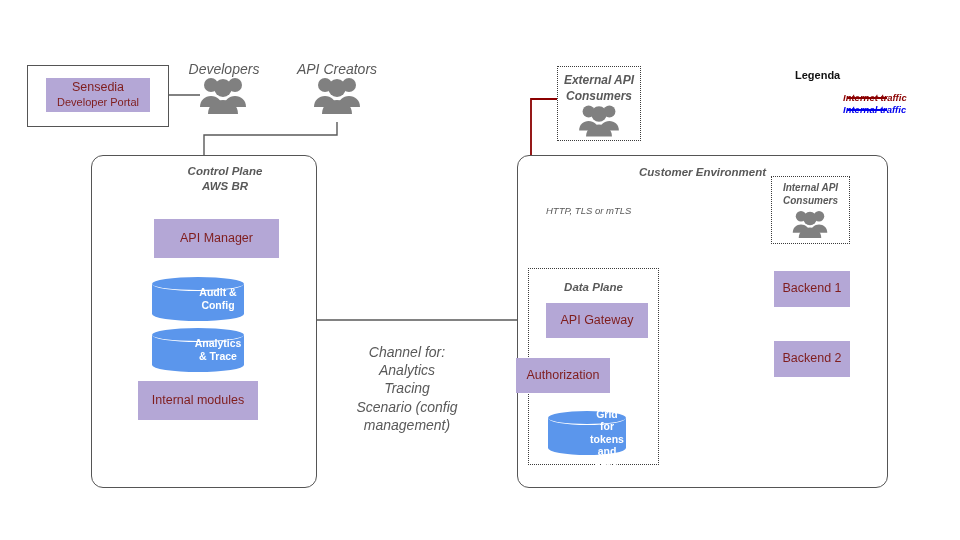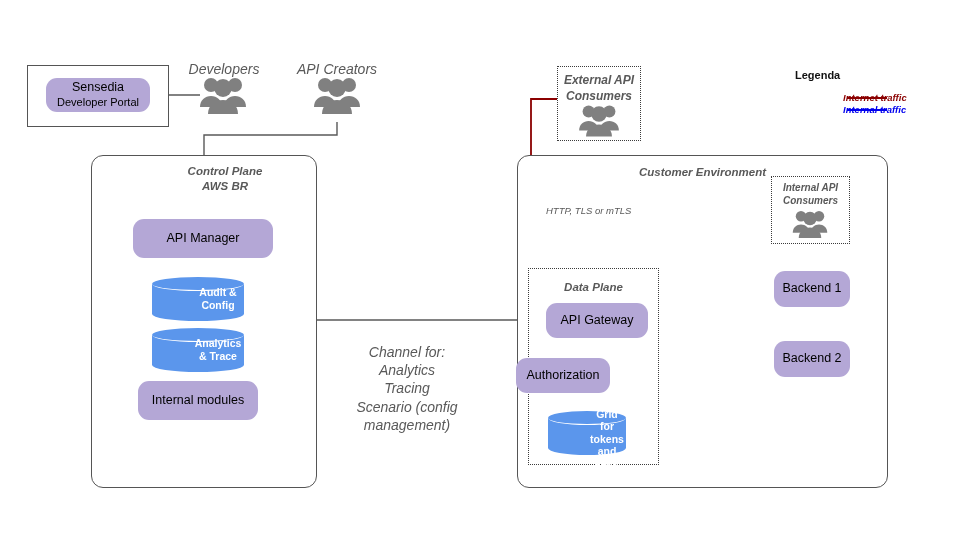--- a/index.html
+++ b/index.html
@@ -7,23 +7,23 @@
        font-family:"Liberation Sans","DejaVu Sans",sans-serif;}
   .canvas{position:absolute;left:0;top:0;width:960px;height:540px;}
   svg.wires{position:absolute;left:0;top:0;width:960px;height:540px;pointer-events:none;}
 
   .box{position:absolute;box-sizing:border-box;}
 
   .plain-rect{border:1.4px solid #555;background:#fff;}
   .round-rect{border:1.4px solid #555;background:#fff;border-radius:12px;}
   .dotted-rect{border:1.6px dotted #3c3c3c;background:#fff;}
 
-  .node{position:absolute;box-sizing:border-box;border-radius:11px;
+  .node{position:absolute;box-sizing:border-box;border-radius:0;
         display:flex;align-items:center;justify-content:center;text-align:center;
-        color:#000000;font-size:12.5px;line-height:1.25;}
+        color:#7f1d1d;font-size:12.5px;line-height:1.25;}
   .node.purple{background:#b4a7d6;}
 
   .cyl{position:absolute;box-sizing:border-box;}
   .cyl .body{position:absolute;left:0;right:0;top:7px;bottom:7px;background:#5b96ec;}
   .cyl .top{position:absolute;left:0;right:0;top:0;height:14px;background:#5b96ec;
             border-radius:50%/50%;border-bottom:1.2px solid #ffffff;box-sizing:border-box;}
   .cyl .bot{position:absolute;left:0;right:0;bottom:0;height:14px;background:#5b96ec;
             border-radius:50%/50%;}
   .cyl .lbl{position:absolute;left:0;right:0;top:50%;transform:translateY(-50%);
             text-align:center;color:#ffffff;font-size:10.5px;font-weight:bold;
@@ -102,21 +102,21 @@
       </g>
     </svg>
   </div>
 
   <div class="box round-rect" style="left:91px;top:155px;width:226px;height:333px;"></div>
   <div class="grp-title" style="left:91px;top:164px;width:268px;">
     <div>Control Plane</div>
     <div>AWS BR</div>
   </div>
 
-  <div class="node purple" style="left:133px;top:219px;width:140px;height:39px;">API Manager</div>
+  <div class="node purple" style="left:154px;top:219px;width:125px;height:39px;">API Manager</div>
 
   <div class="cyl" style="left:152px;top:277px;width:92px;height:44px;">
     <div class="bot"></div>
     <div class="body"></div>
     <div class="top"></div>
     <div class="lbl">Audit &amp; Config</div>
   </div>
 
   <div class="cyl" style="left:152px;top:328px;width:92px;height:44px;">
     <div class="bot"></div>

